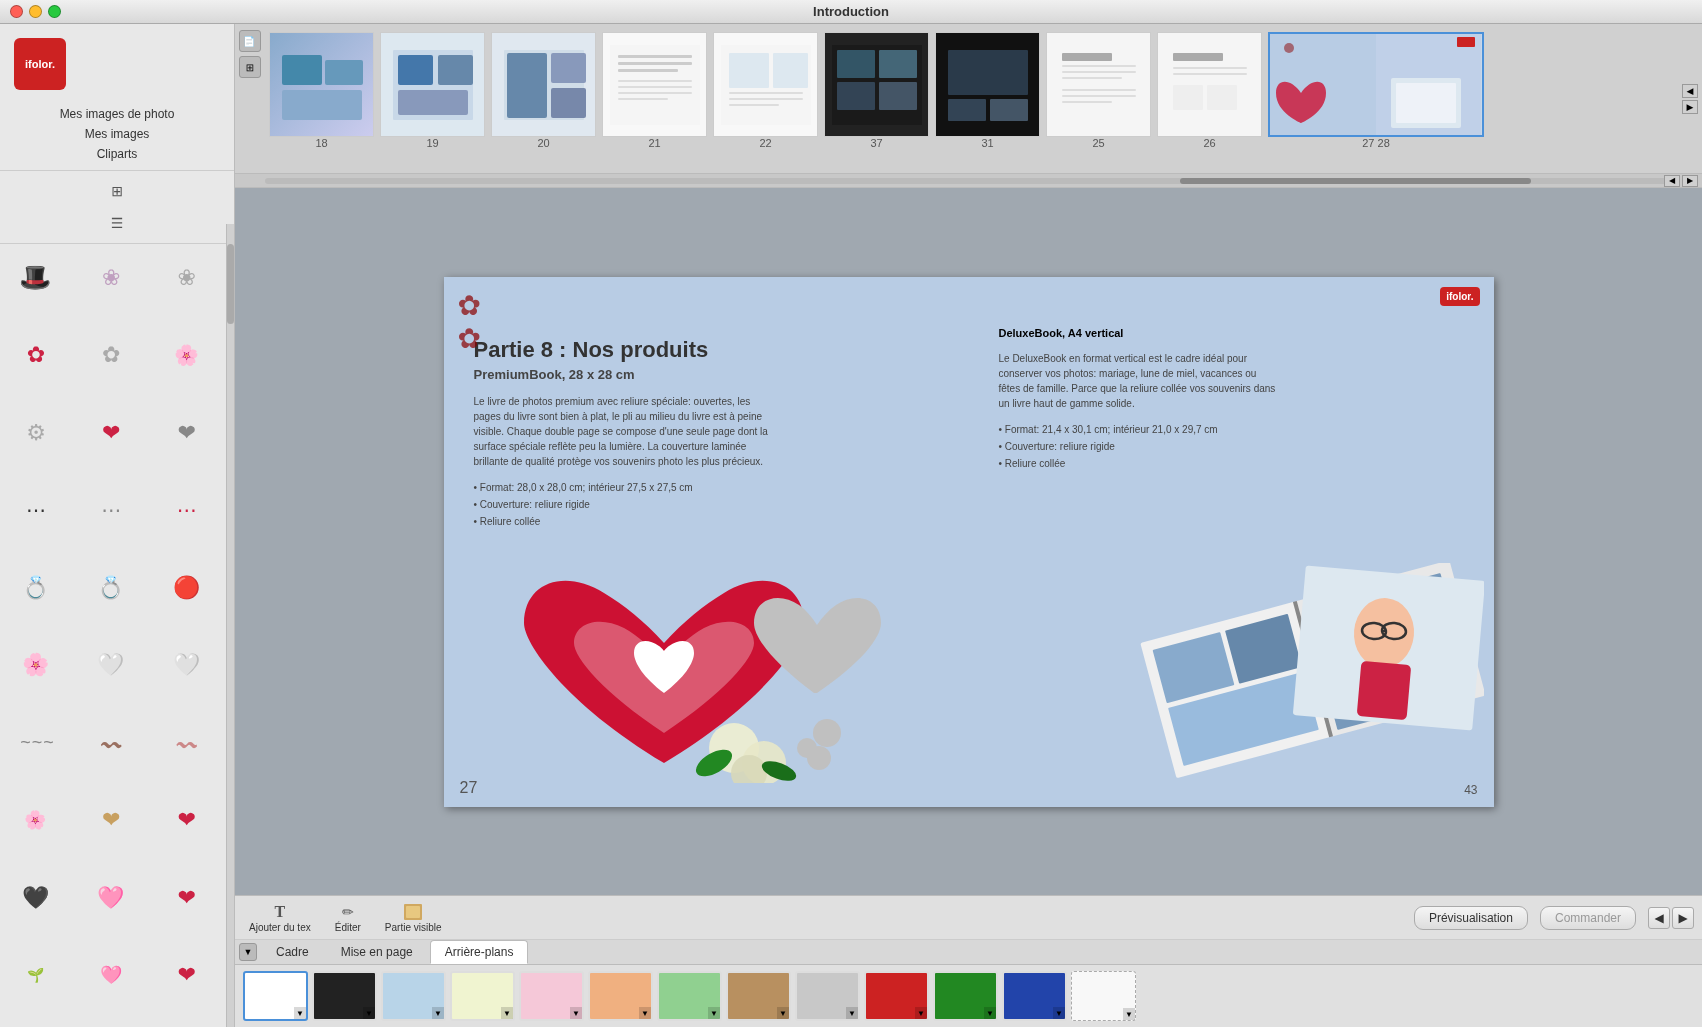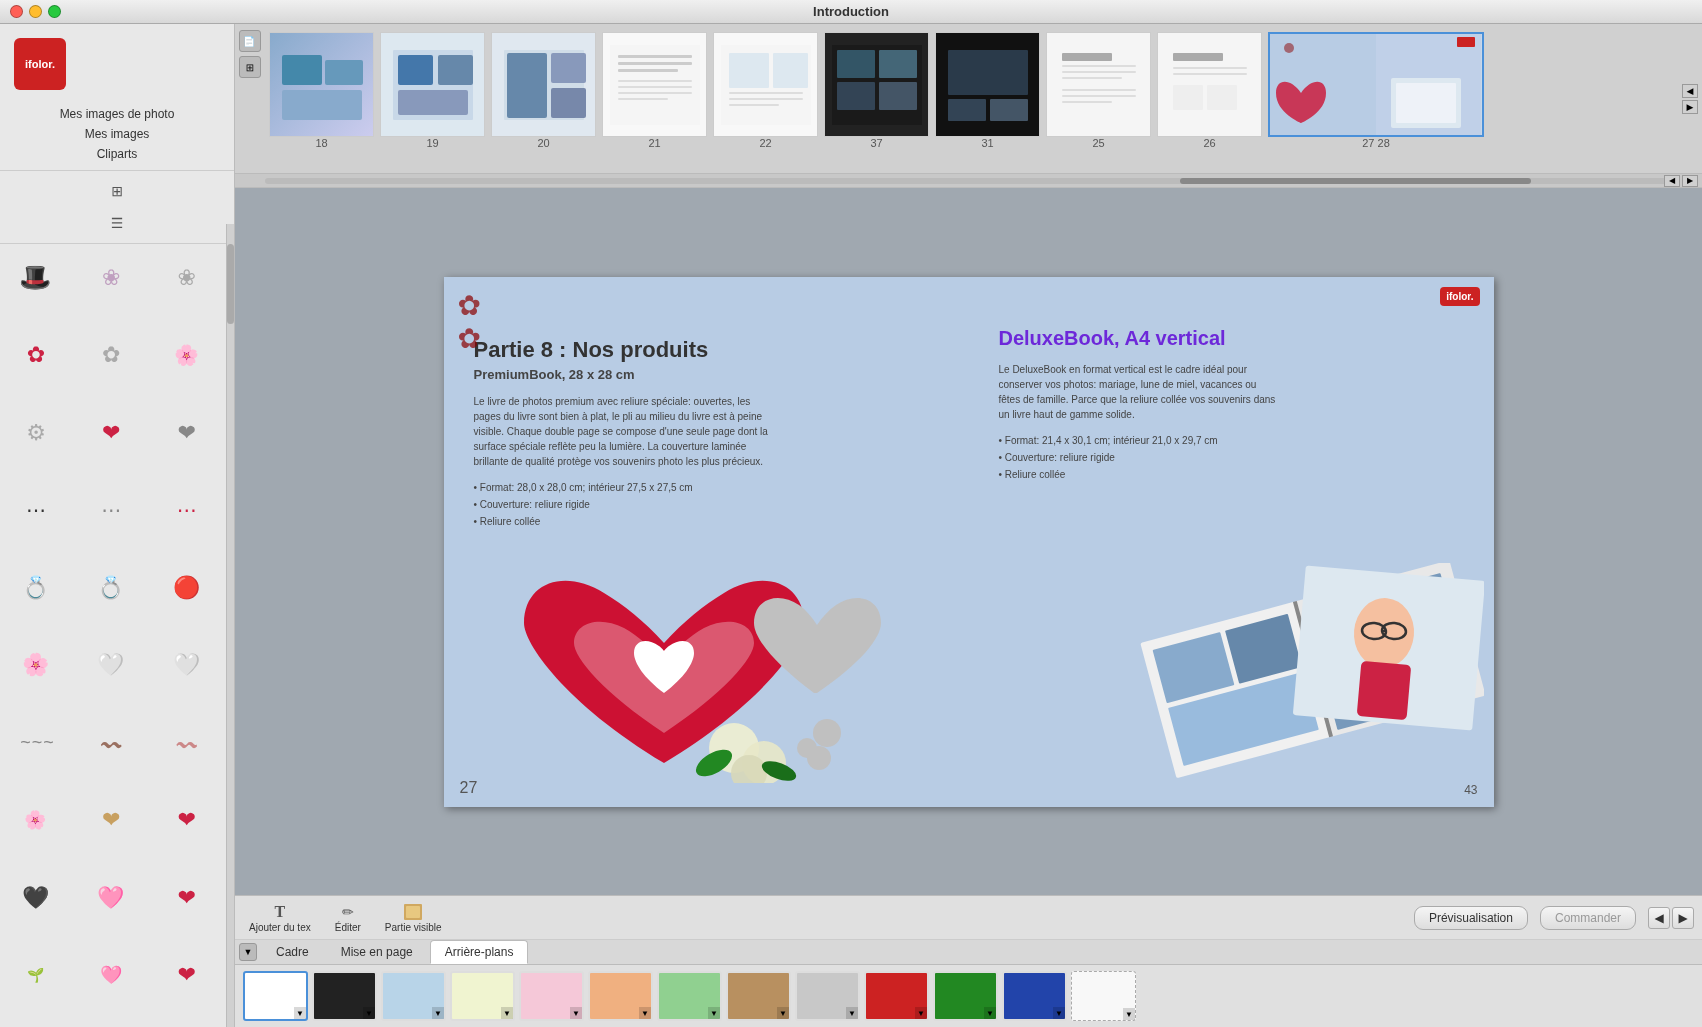--- a/index.html
+++ b/index.html
@@ -731,21 +731,21 @@
               <ellipse cx="210" cy="200" rx="20" ry="10" fill="#228822" transform="rotate(-30 210 200)"></ellipse>
               <ellipse cx="275" cy="208" rx="18" ry="8" fill="#1a6e1a" transform="rotate(20 275 208)"></ellipse>
             </svg>
           </div>
           <div class="page-number-left">27</div>
         </div>
 
         <div class="page-right">
           <div class="ifolor-logo-corner">ifolor.</div>
           <div style="margin-top: 30px; max-width: 280px;">
-            <div class="content-subtitle" style="font-size:20px; color:#6d28d9;">DeluxeBook, A4 vertical</div>
+            <div class="content-subtitle" style="font-size:11px; color:#000000;">DeluxeBook, A4 vertical</div>
             <div class="content-body">Le DeluxeBook en format vertical est le cadre idéal pour conserver vos photos: mariage, lune de miel, vacances ou fêtes de famille. Parce que la reliure collée vos souvenirs dans un livre haut de gamme solide.</div>
             <div class="content-specs">
               • Format: 21,4 x 30,1 cm; intérieur 21,0 x 29,7 cm<br>
               • Couverture: reliure rigide<br>
               • Reliure collée
             </div>
           </div>
 
           <div style="position:absolute;bottom:20px;right:10px;">
             <svg width="380" height="220" viewBox="0 0 380 220">

